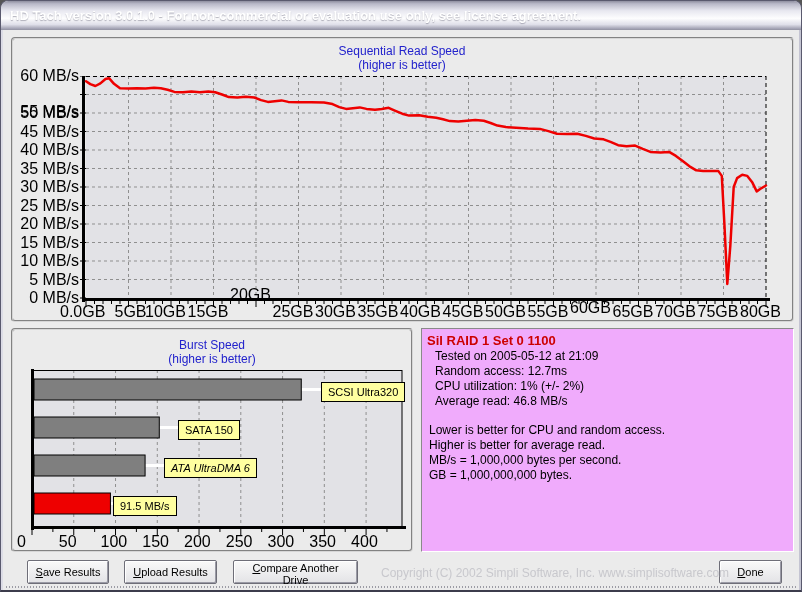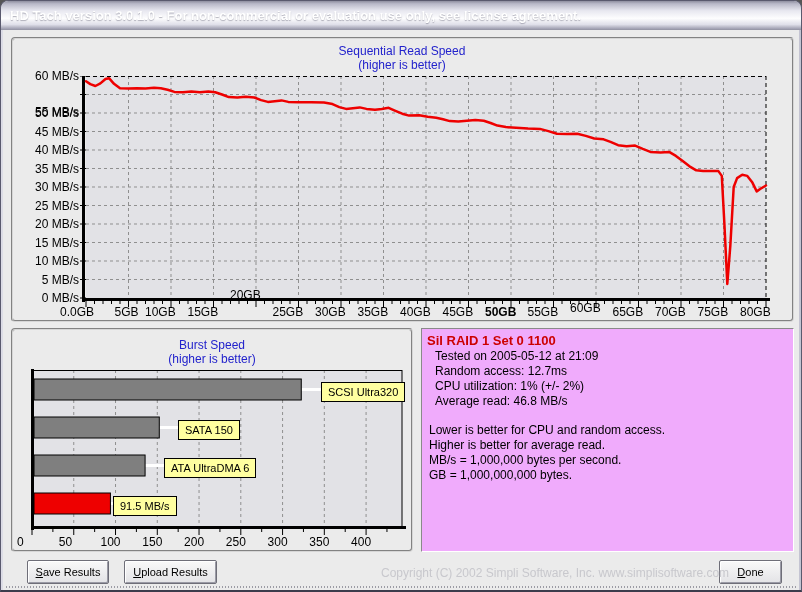--- a/index.html
+++ b/index.html
@@ -28,21 +28,21 @@
     padding:4px 4px 0 5px;font-size:12px;color:#000;
   }
   .chart-title{position:absolute;text-align:center;color:#2222cc;font-size:12px;}
   .t-seq1{left:0;top:43px;width:802px;}
   .t-seq2{left:0;top:57px;width:802px;}
   .t-burst1{left:10px;top:337px;width:402px;}
   .t-burst2{left:10px;top:351px;width:402px;}
   svg{position:absolute;}
   #seq-svg{left:79px;top:75px;}
   #burst-svg{left:29px;top:368px;}
-  .tick-label{position:absolute;font-size:12px;color:#000;height:14px;line-height:14px;}
+  .tick-label{position:absolute;font-size:16px;color:#000;height:14px;line-height:14px;}
   .y-lab{left:14px;width:64px;text-align:right;}
   .x-lab{text-align:left;}
   .bar-label{
     position:absolute;background:#ffffa0;border:1px solid #000;
     font-size:11px;line-height:18px;height:20px;padding:0 6px;white-space:nowrap;
     color:#000;
   }
   .drive-name{color:#cc0000;font-weight:bold;font-size:13px;line-height:16px;}
   .info-line{line-height:15px;white-space:nowrap;}
   .details{margin-left:8px;}
@@ -222,21 +222,21 @@
       <div class="tick-label x-lab" style="left: 59px; width: 52px; top: 304px;">0.0GB</div>
       <div class="tick-label x-lab" style="left: 101.5px; width: 52px; top: 304px; margin-left: 12px;">5GB</div>
       <div class="tick-label x-lab" style="left: 144px; width: 52px; top: 304px;">10GB</div>
       <div class="tick-label x-lab" style="left: 186.5px; width: 52px; top: 304px;">15GB</div>
       <div class="tick-label x-lab" style="left: 229px; width: 52px; top: 287px;">20GB</div>
       <div class="tick-label x-lab" style="left: 271.5px; width: 52px; top: 304px;">25GB</div>
       <div class="tick-label x-lab" style="left: 314px; width: 52px; top: 304px;">30GB</div>
       <div class="tick-label x-lab" style="left: 356.5px; width: 52px; top: 304px;">35GB</div>
       <div class="tick-label x-lab" style="left: 399px; width: 52px; top: 304px;">40GB</div>
       <div class="tick-label x-lab" style="left: 441.5px; width: 52px; top: 304px;">45GB</div>
-      <div class="tick-label x-lab" style="left: 484px; width: 52px; top: 304px; font-weight: bold;">50GB</div>
+      <div class="tick-label x-lab" style="left: 484px; width: 52px; top: 304px;">50GB</div>
       <div class="tick-label x-lab" style="left: 526.5px; width: 52px; top: 304px;">55GB</div>
       <div class="tick-label x-lab" style="left: 569px; width: 52px; top: 300px;">60GB</div>
       <div class="tick-label x-lab" style="left: 611.5px; width: 52px; top: 304px;">65GB</div>
       <div class="tick-label x-lab" style="left: 654px; width: 52px; top: 304px;">70GB</div>
       <div class="tick-label x-lab" style="left: 696.5px; width: 52px; top: 304px;">75GB</div>
       <div class="tick-label x-lab" style="left: 739px; width: 52px; top: 304px;">80GB</div>
     </div>
 
   <div class="panel panel-burst"></div>
   <div class="chart-title t-burst1">Burst Speed</div>
@@ -278,21 +278,21 @@
       <line x1="129.2821670428894" y1="58.5" x2="148" y2="58.5" stroke="#fff" stroke-width="3"></line>
       <rect x="4" y="48" width="125.2821670428894" height="21" fill="#7f7f7f" stroke="#000"></rect>
       <line x1="115.08352144469526" y1="96.5" x2="134" y2="96.5" stroke="#fff" stroke-width="3"></line>
       <rect x="4" y="86" width="111.08352144469526" height="21" fill="#7f7f7f" stroke="#000"></rect>
       <line x1="80.42212189616252" y1="134.5" x2="99" y2="134.5" stroke="#fff" stroke-width="3"></line>
       <rect x="4" y="124" width="76.42212189616252" height="21" fill="#ee0000" stroke="#000"></rect>
     </svg>
   <div id="burst-labels">
       <div class="bar-label" style="left: 320px; top: 381px; background: rgb(255, 255, 160);">SCSI Ultra320</div>
       <div class="bar-label" style="left: 177px; top: 419px; background: rgb(255, 255, 160);">SATA 150</div>
-      <div class="bar-label" style="left: 163px; top: 457px; background: rgb(255, 255, 160);">ATA UltraDMA 6</div>
+      <div class="bar-label" style="left: 163px; top: 457px; background: rgb(255, 255, 160); font-style: italic;">ATA UltraDMA 6</div>
       <div class="bar-label" style="left: 112px; top: 495px; background: rgb(255, 255, 160);">91.5 MB/s</div>
     </div>
   <div id="burst-xlabels">
       <div class="tick-label x-lab" style="left: 16px; width: 30px; top: 534px;">0</div>
       <div class="tick-label x-lab" style="left: 57.7607px; width: 30px; top: 534px;">50</div>
       <div class="tick-label x-lab" style="left: 99.5214px; width: 30px; top: 534px;">100</div>
       <div class="tick-label x-lab" style="left: 141.282px; width: 30px; top: 534px;">150</div>
       <div class="tick-label x-lab" style="left: 183.043px; width: 30px; top: 534px;">200</div>
       <div class="tick-label x-lab" style="left: 224.804px; width: 30px; top: 534px;">250</div>
       <div class="tick-label x-lab" style="left: 266.564px; width: 30px; top: 534px;">300</div>
@@ -311,16 +311,17 @@
     <div class="notes" id="info-notes">
         <div class="info-line">Lower is better for CPU and random access.</div>
         <div class="info-line">Higher is better for average read.</div>
         <div class="info-line">MB/s = 1,000,000 bytes per second.</div>
         <div class="info-line">GB = 1,000,000,000 bytes.</div>
       </div>
   </div>
 
   <button class="btn btn-save"><span style="text-decoration:underline">S</span>ave Results</button>
   <button class="btn btn-upload"><span style="text-decoration:underline">U</span>pload Results</button>
+  <button class="btn btn-compare"><span style="text-decoration:underline">C</span>ompare Another Drive</button>
   <button class="btn btn-done"><span style="text-decoration:underline">D</span>one</button>
   <div class="copyright">Copyright (C) 2002 Simpli Software, Inc. www.simplisoftware.com</div>
   <div class="dotted-strip"></div>
 </div>
 
 </body></html>

